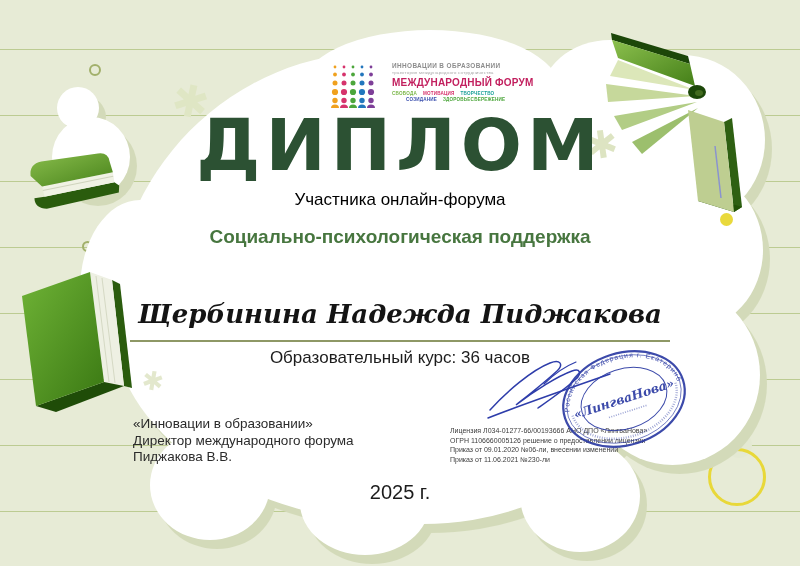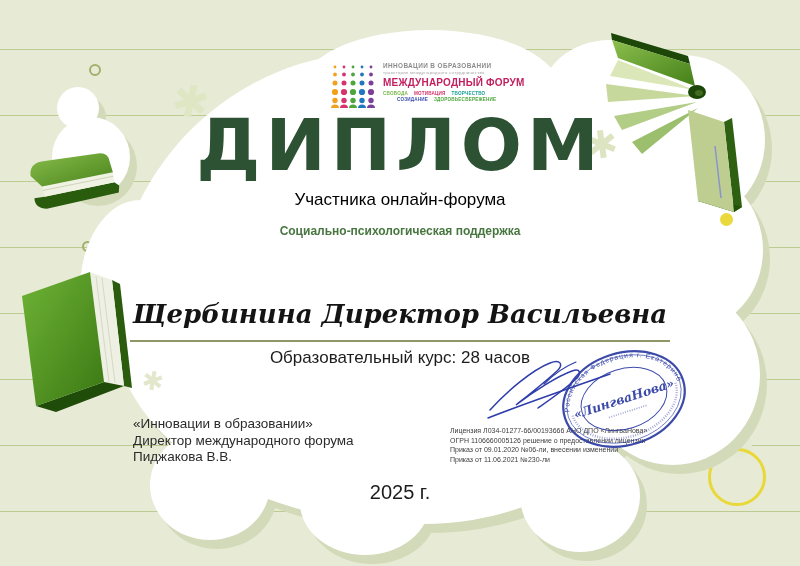--- a/index.html
+++ b/index.html
@@ -22,32 +22,32 @@
   #cloud{position:absolute;inset:0;z-index:3;filter:drop-shadow(7px 9px 0 #d3dab9);}
   #cloud .b{position:absolute;background:#ffffff;border-radius:50%;}
   #cloud .main{left:112px;top:52px;width:566px;height:472px;
     border-radius:48% 52% 46% 54% / 58% 50% 46% 44%;}
 
   .content{position:absolute;inset:0;z-index:6;}
   .abs{position:absolute;}
   .center{left:0;right:0;text-align:center;}
 
   
-  .logo{left:330px;top:62px;display:flex;gap:7px;align-items:flex-start;}
+  .logo{left:330px;top:62px;display:flex;gap:16px;align-items:flex-start;}
   .logo-texts{display:flex;flex-direction:column;align-items:flex-start;}
   .logo-l1{font-size:6.4px;letter-spacing:.4px;font-weight:700;color:#8c8c8c;}
   .logo-l2{font-size:4.3px;letter-spacing:.3px;color:#a5a5a5;margin-top:1px;}
   .logo-l3{font-size:10px;font-weight:800;letter-spacing:.2px;margin-top:2px;}
   .logo-tags{display:flex;gap:6px;font-size:4.6px;font-weight:700;margin-top:2.5px;letter-spacing:.2px;}
   .logo-tags.row2{margin-left:14px;margin-top:1.5px;}
 
   .title{top:108px;font-family:"DejaVu Sans",sans-serif;font-size:72px;font-weight:700;
     letter-spacing:5px;line-height:1.05;}
   .subtitle{top:190px;font-size:17px;color:#000000;}
-  .topic{top:224px;font-size:12px;font-weight:700;line-height:1.32;}
+  .topic{top:224px;font-size:19px;font-weight:700;line-height:1.32;}
   .name{top:299px;font-family:"DejaVu Serif",serif;font-style:italic;font-weight:700;
     font-size:26px;color:#141414;}
   .rule{top:340px;left:130px;width:540px;height:2px;background:#8e9866;border-bottom:1px solid #fff;}
   .course{top:348px;font-size:17px;color:#1c1c1c;}
   .director{left:133px;top:416px;font-size:13.5px;line-height:1.24;color:#2b2b2b;}
   .license{left:450px;top:426px;font-size:7px;line-height:1.38;color:#3c3c3c;}
   .year{top:481px;font-size:20px;color:#1c1c1c;}
 
   .sig{left:484px;top:350px;width:130px;height:78px;z-index:8;}
   .stamp{left:556px;top:336px;width:136px;height:126px;z-index:7;opacity:.92;}
@@ -198,23 +198,23 @@
       </div>
     </div>
 
     <div class="abs center title" style="color: rgb(44, 81, 51);">ДИПЛОМ</div>
     <div class="abs center subtitle">Участника онлайн-форума</div>
 
     <div class="abs center topic" style="color: rgb(71, 118, 63);">
       <div>Социально-психологическая поддержка</div>
     </div>
 
-    <div class="abs center name">Щербинина Директор Васильевна</div>
+    <div class="abs center name">Щербинина Надежда Пиджакова</div>
     <div class="abs rule"></div>
-    <div class="abs center course">Образовательный курс: 28 часов</div>
+    <div class="abs center course">Образовательный курс: 36 часов</div>
 
     <div class="abs director">
       <div>«Инновации в образовании»</div>
       <div>Директор международного форума</div>
       <div>Пиджакова В.В.</div>
     </div>
 
     <div class="abs license">
       <div>Лицензия Л034-01277-66/00193666 АНО ДПО «ЛингваНова»</div>
       <div>ОГРН 1106660005126 решение о предоставлении лицензии</div>

